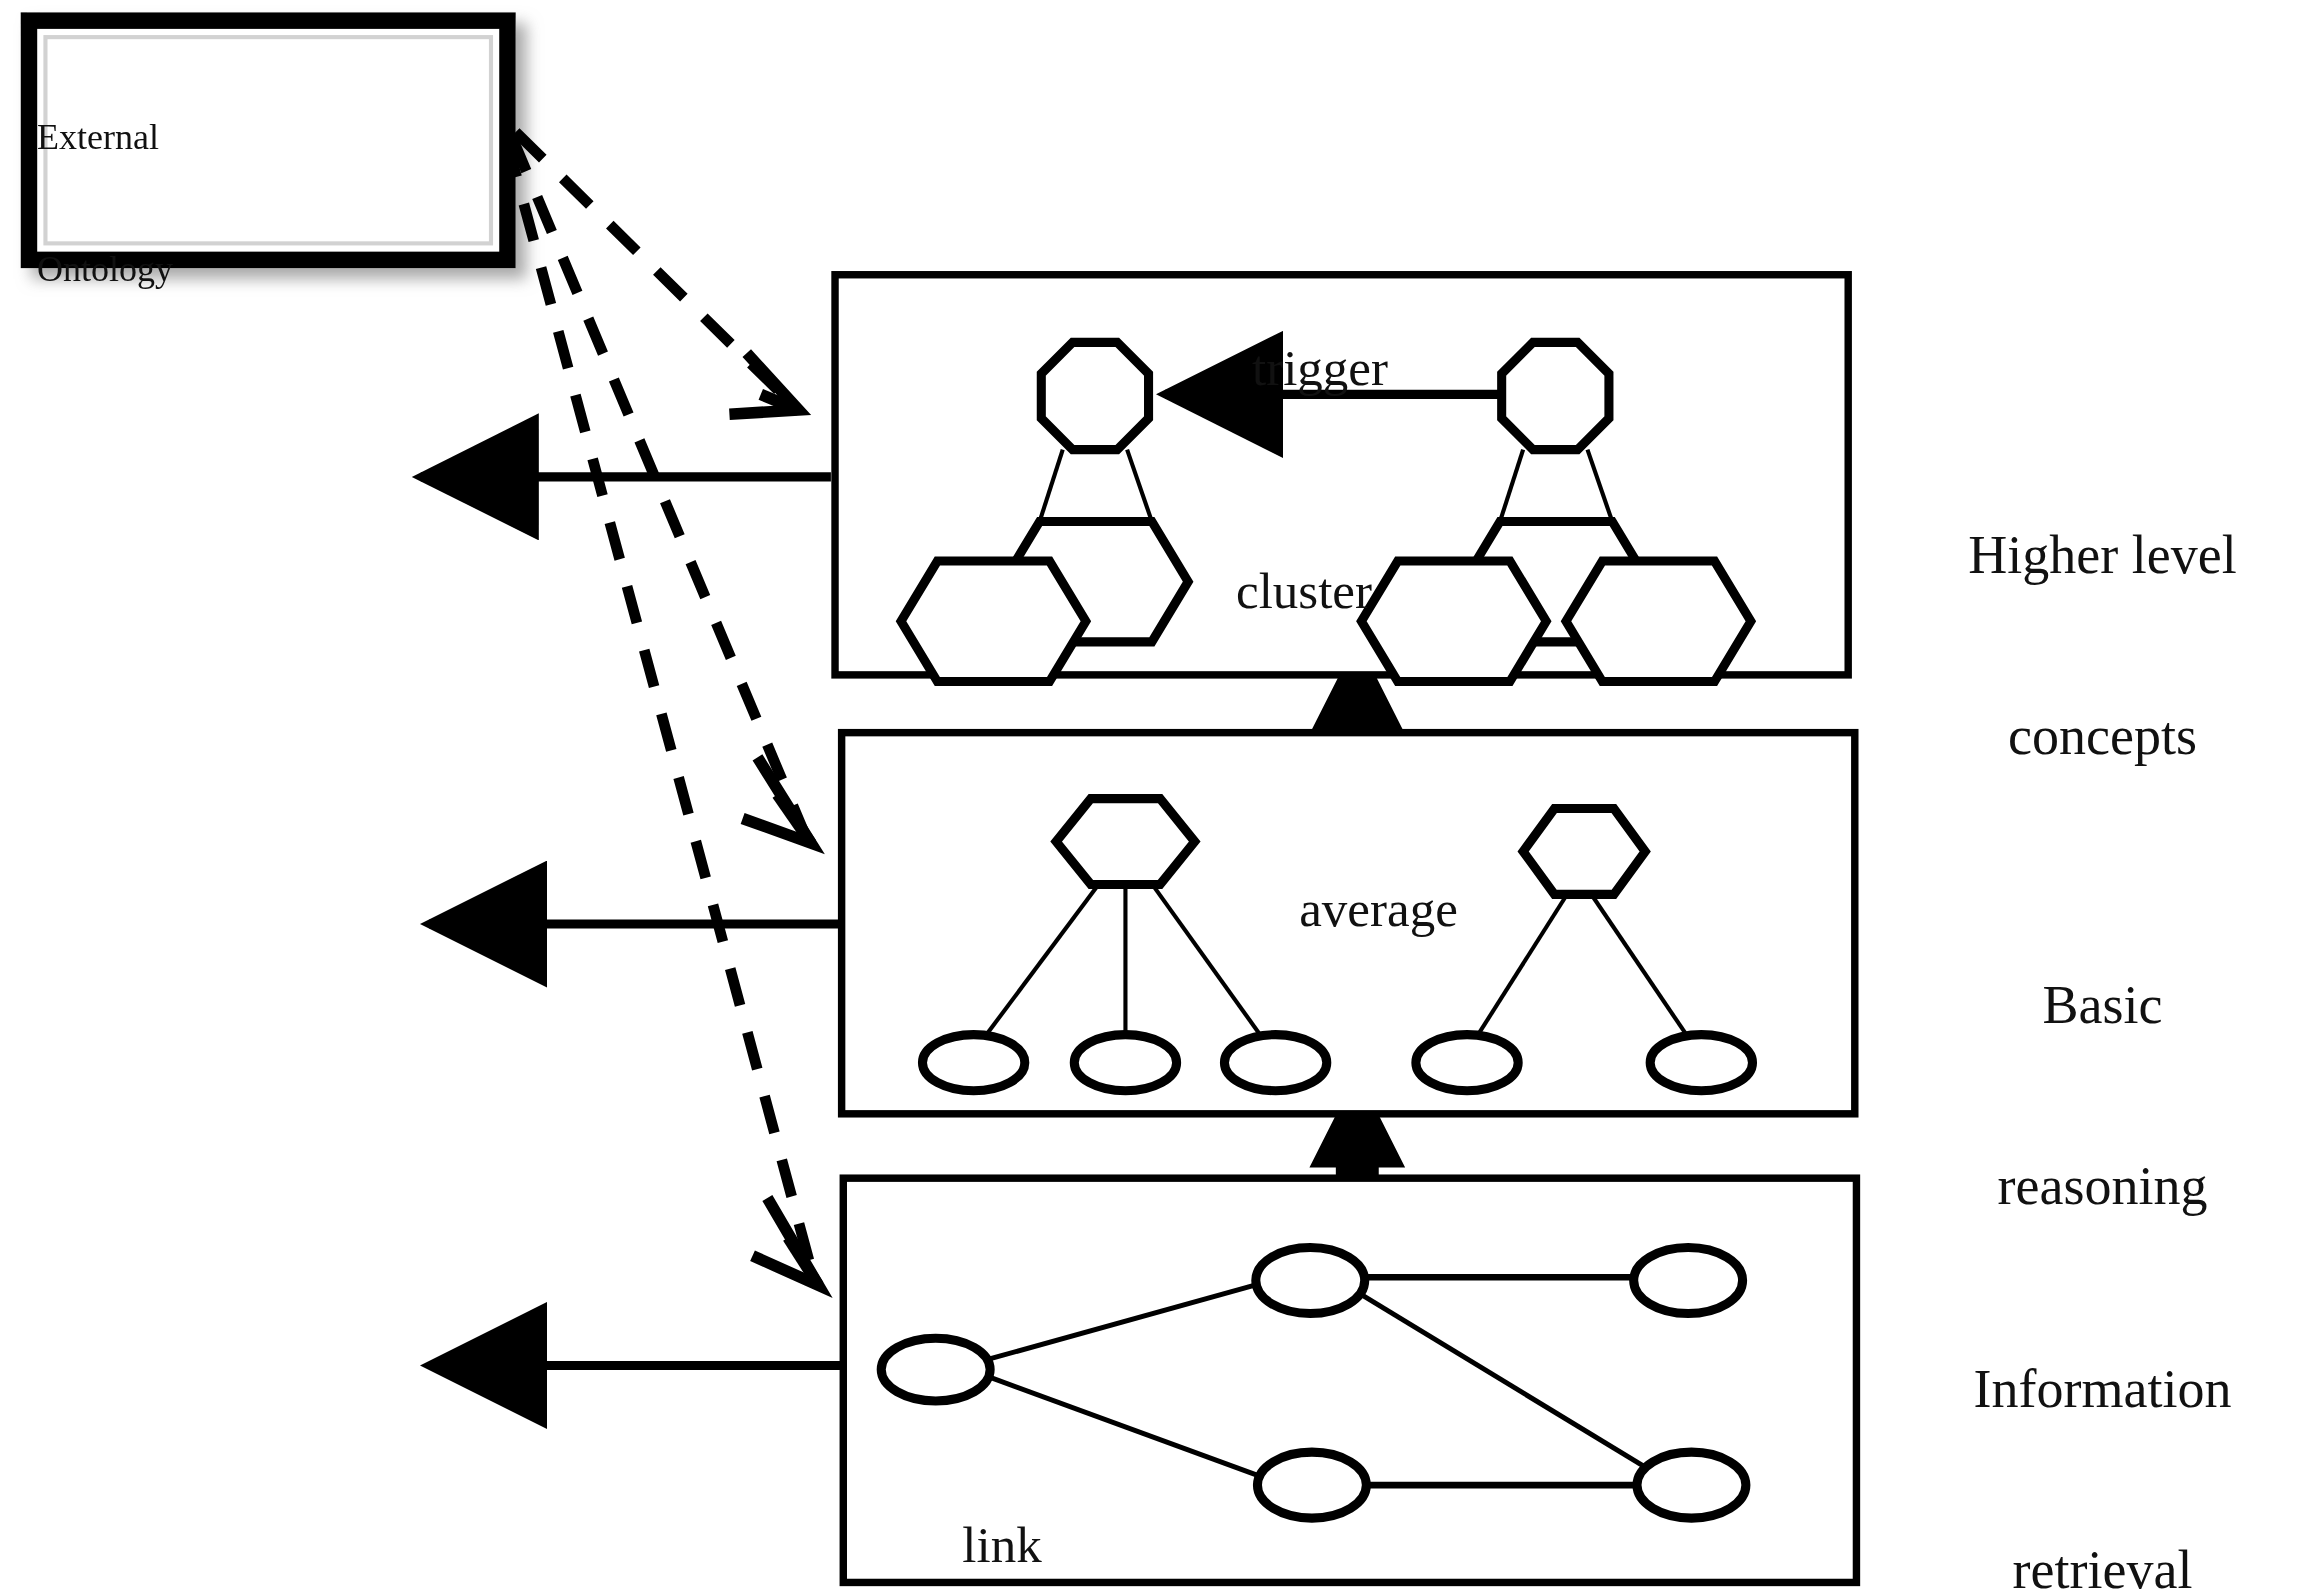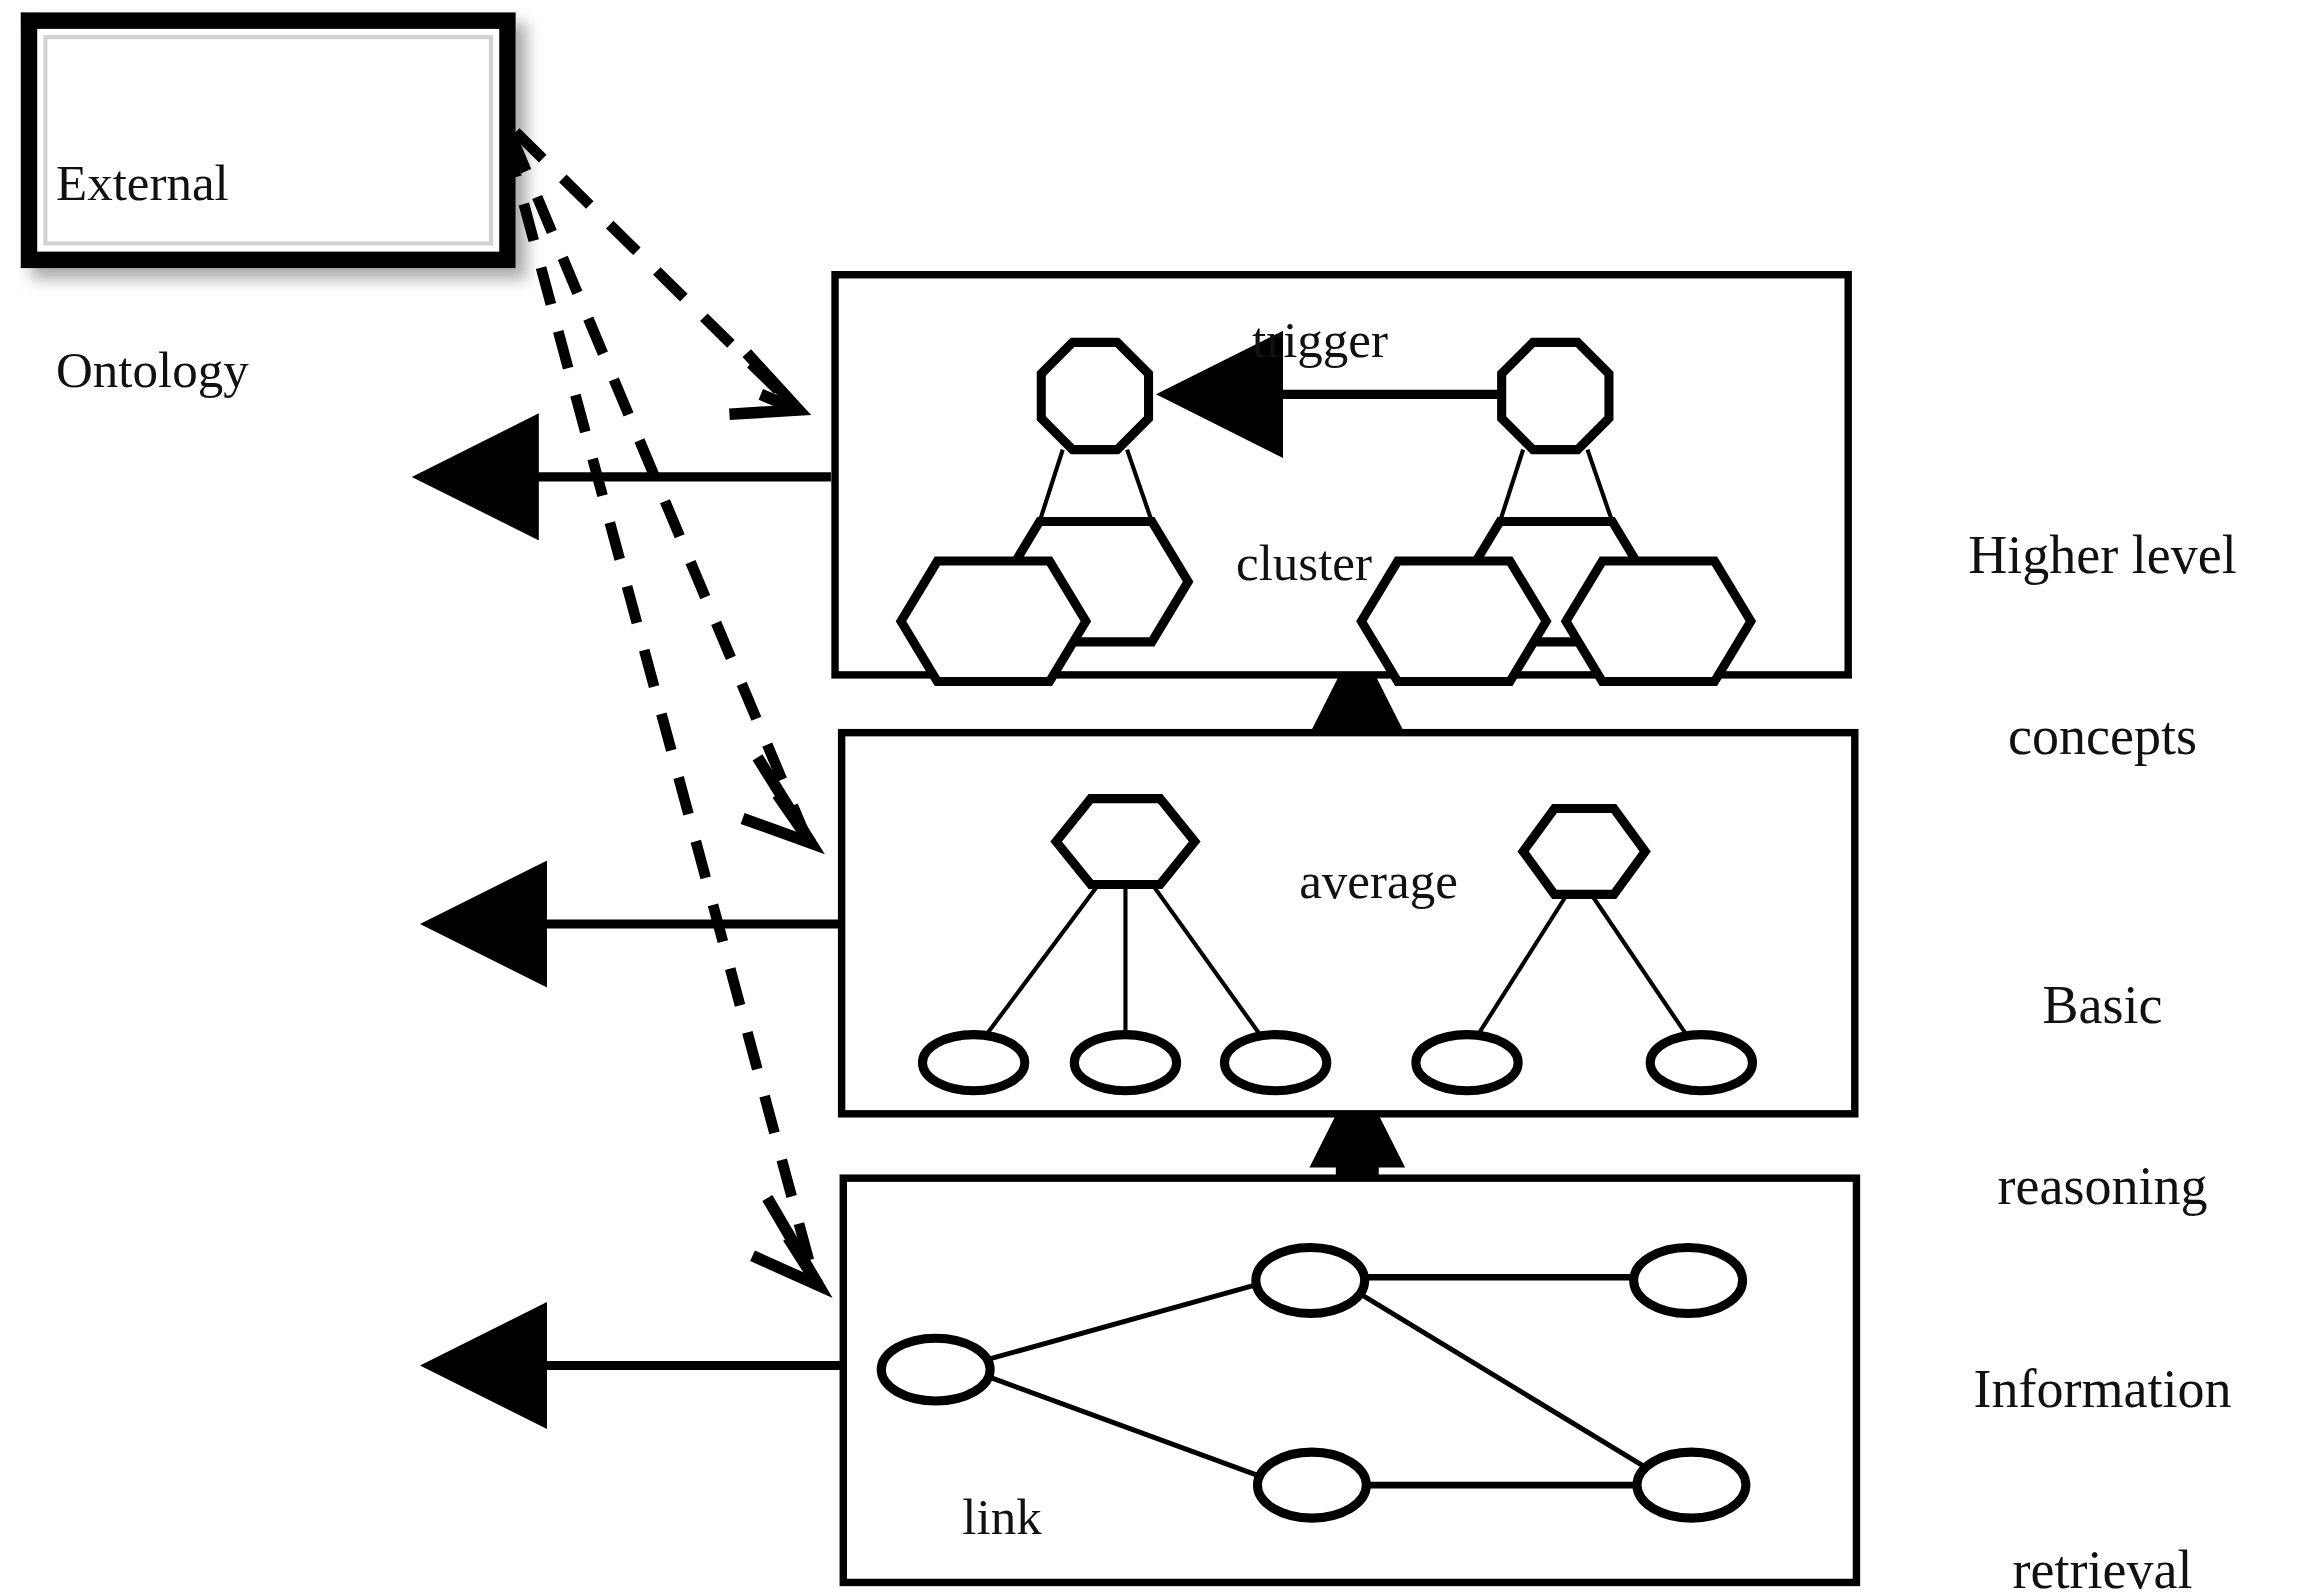--- a/index.html
+++ b/index.html
@@ -25,34 +25,35 @@
     height: 1594px;
   }
   .lbl {
     position: absolute;
     color: #111111;
     line-height: 1.12;
     white-space: pre;
     text-align: center;
   }
   .lbl-ext {
-    left: 56px;
+    left: 37px;
     top: 28px;
     width: 239px;
-    font-size: 51px;
+    font-size: 36px;
     text-align: left;
     line-height: 1.22;
   }
   .lbl-side {
     font-size: 54px;
     text-align: center;
     width: 429px;
   }
   .lbl-inner {
     font-size: 51px;
+    margin-top: 28px;
   }
 </style>
 </head>
 <body>
 
 <div id="stage">
 
   <svg class="layer" viewBox="0 0 2796 1932">
     <defs>
       <filter id="boxshadow" x="-20%" y="-20%" width="150%" height="150%">

